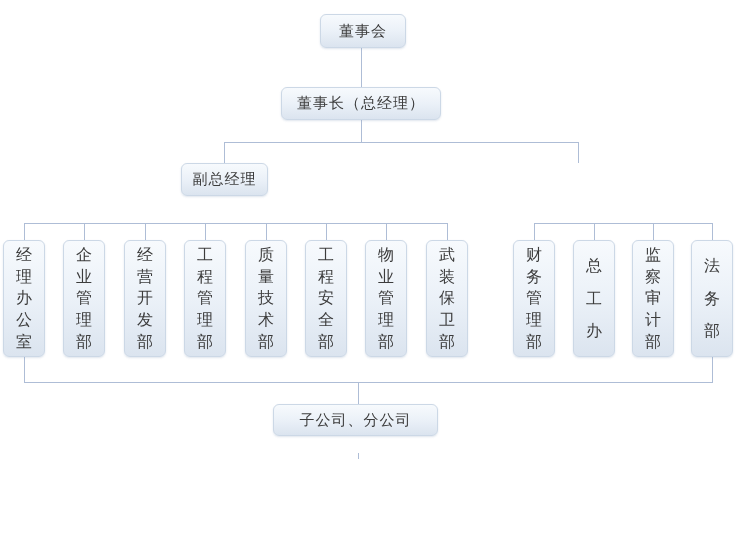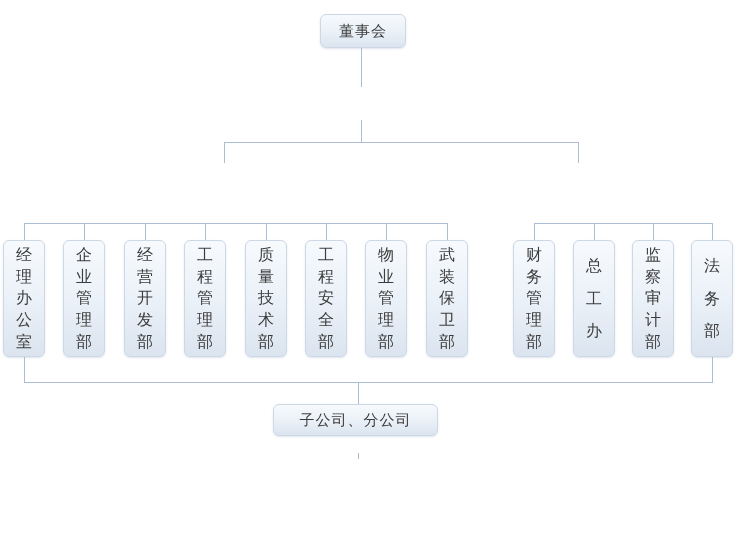--- a/index.html
+++ b/index.html
@@ -57,21 +57,27 @@
   <div class="line v" style="left:24px;top:357px;height:25px"></div>
   <div class="line v" style="left:712px;top:357px;height:25px"></div>
   <div class="line h" style="left:24px;top:382px;width:689px"></div>
   <div class="line v" style="left:358px;top:382px;height:39px"></div>
   <div class="line v" style="left:358px;top:453px;height:19px"></div>
 
   <div class="node" style="left:320px;top:14px;width:86px;height:34px">
     <span>董事会</span>
   </div>
 
+  <div class="node" style="left:281px;top:87px;width:160px;height:33px">
+    <span>董事长（总经理）</span>
+  </div>
 
+  <div class="node" style="left:181px;top:163px;width:87px;height:33px">
+    <span>副总经理</span>
+  </div>
 
   <div class="vnode" style="left:3px">
     <div class="vlabel">
         <span>经</span>
         <span>理</span>
         <span>办</span>
         <span>公</span>
         <span>室</span>
       </div>
   </div>

